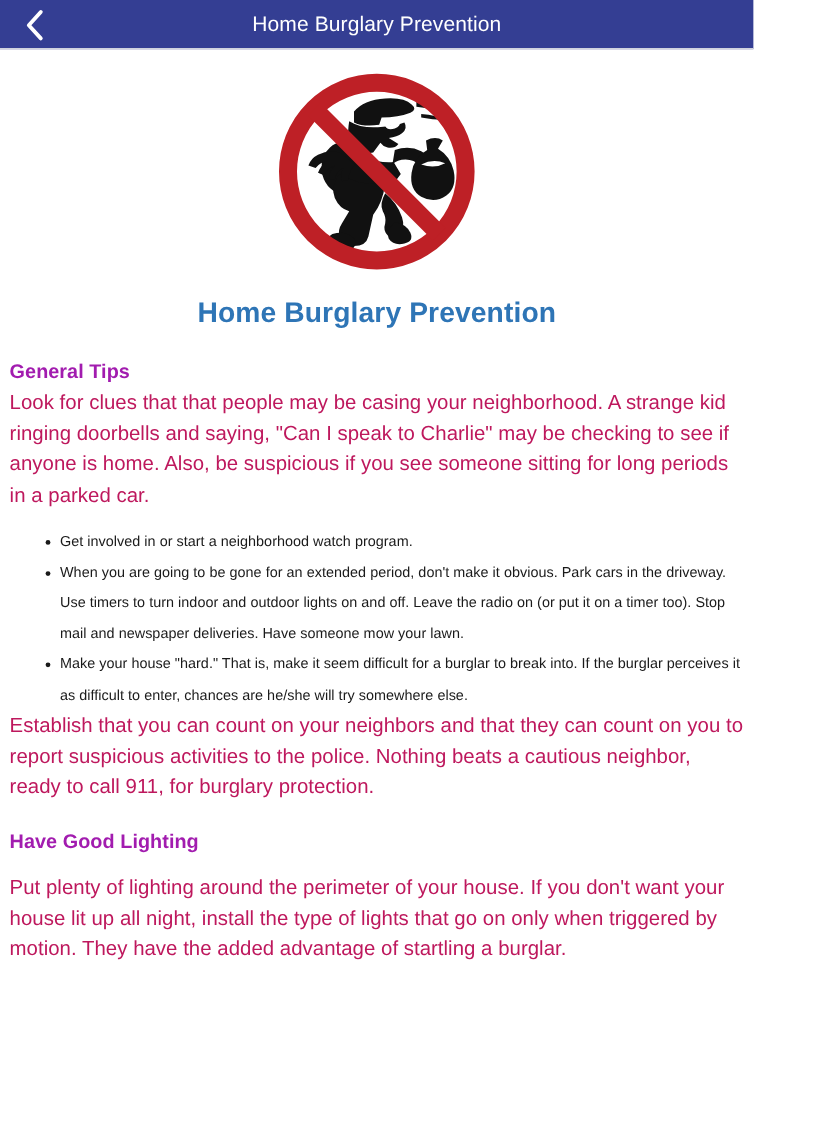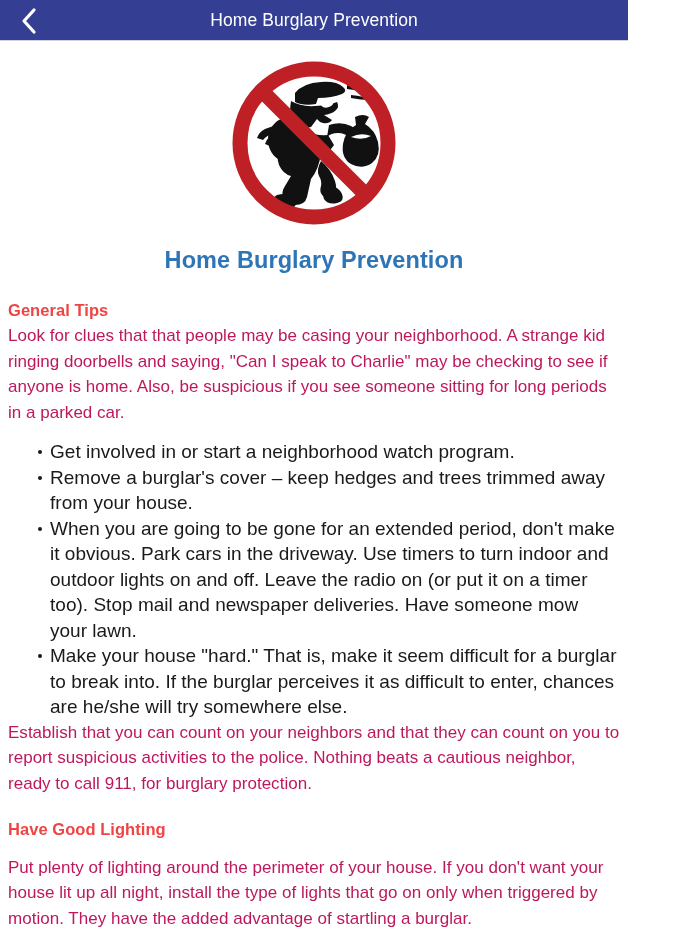--- a/index.html
+++ b/index.html
@@ -69,21 +69,21 @@
   }
 
   .body-wrap {
     padding: 0 8px 0 8px;
     margin-top: 25px;
   }
 
   h3.section-heading {
     font-size: 16.5px;
     font-weight: bold;
-    color: #ef4444;
+    color: #a21caf;
     margin: 0 0 2px 0;
     line-height: 1.35;
     letter-spacing: 0.05px;
   }
   h3.section-heading.spaced {
     margin-top: 22px;
     margin-bottom: 14px;
   }
 
   p.para {
@@ -94,21 +94,21 @@
     letter-spacing: 0.02px;
   }
 
   ul.tips {
     list-style: none;
     margin: 14px 0 0 0;
     padding: 0;
   }
   ul.tips li {
     position: relative;
-    font-size: 19px;
+    font-size: 12px;
     color: #1a1a1a;
     line-height: 25.5px;
     padding-left: 42px;
     margin-bottom: 0px;
     letter-spacing: 0.02px;
   }
   ul.tips li::before {
     content: "";
     position: absolute;
     left: 30px;
@@ -194,21 +194,20 @@
 
     <div class="doc-title">Home Burglary Prevention</div>
 
     <div class="body-wrap">
 
       <h3 class="section-heading">General Tips</h3>
       <p class="para">Look for clues that that people may be casing your neighborhood. A strange kid ringing doorbells and saying, "Can I speak to Charlie" may be checking to see if anyone is home. Also, be suspicious if you see someone sitting for long periods in a parked car.</p>
 
       <ul class="tips">
         <li>Get involved in or start a neighborhood watch program.</li>
-        <li>Remove a burglar's cover – keep hedges and trees trimmed away from your house.</li>
         <li>When you are going to be gone for an extended period, don't make it obvious. Park cars in the driveway. Use timers to turn indoor and outdoor lights on and off. Leave the radio on (or put it on a timer too). Stop mail and newspaper deliveries. Have someone mow your lawn.</li>
         <li>Make your house "hard." That is, make it seem difficult for a burglar to break into. If the burglar perceives it as difficult to enter, chances are he/she will try somewhere else.</li>
       </ul>
 
       <p class="para">Establish that you can count on your neighbors and that they can count on you to report suspicious activities to the police. Nothing beats a cautious neighbor, ready to call 911, for burglary protection.</p>
 
       <h3 class="section-heading spaced">Have Good Lighting</h3>
       <p class="para">Put plenty of lighting around the perimeter of your house. If you don't want your house lit up all night, install the type of lights that go on only when triggered by motion. They have the added advantage of startling a burglar.</p>
 
     </div>

